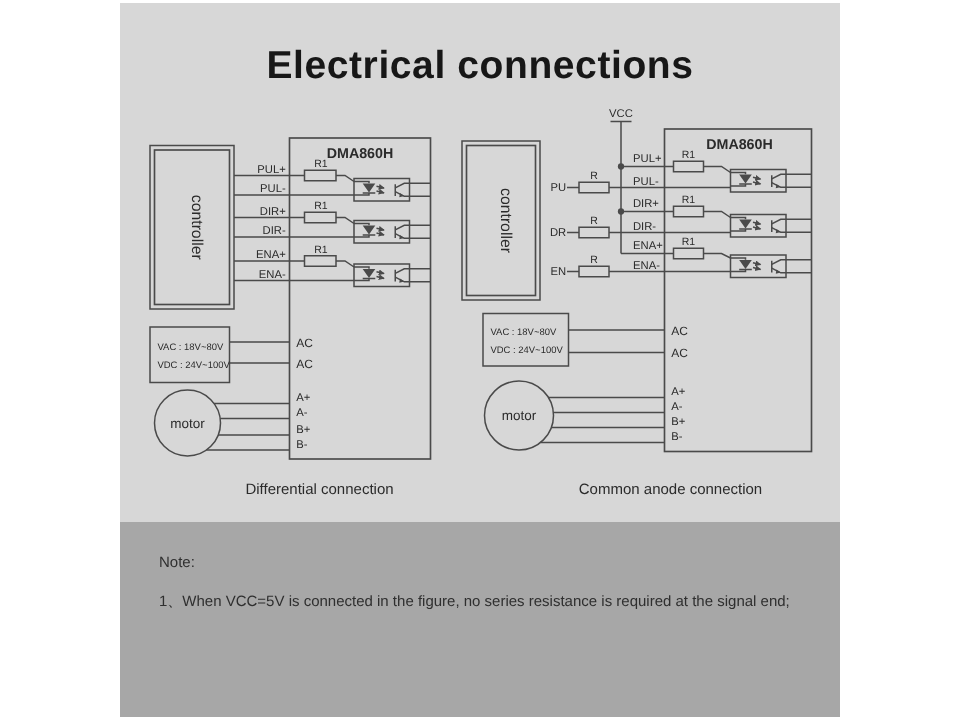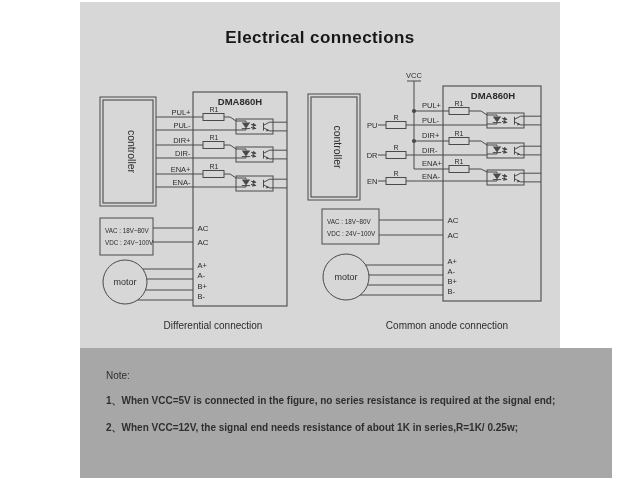--- a/index.html
+++ b/index.html
@@ -4,45 +4,45 @@
 <style>
   :root{
     --panel-bg:#d7d7d7; --note-bg:#a7a7a7; --line:#4a4a4a;
     --text:#2b2b2b; --title-text:#171717; --page-bg:#ffffff;
   }
   *{margin:0;padding:0;box-sizing:border-box}
   html,body{width:640px;height:480px;background:var(--page-bg);overflow:hidden;
     font-family:"Liberation Sans",sans-serif;}
   .stage{position:relative;width:640px;height:480px;background:var(--page-bg);}
   .panel{position:absolute;left:80px;top:2px;width:480px;height:346px;background:var(--panel-bg);}
-  .note{position:absolute;left:80px;top:348px;width:532px;height:130px;background:var(--note-bg);
+  .note{position:absolute;left:80px;top:348px;width:480px;height:130px;background:var(--note-bg);
     overflow:hidden;color:#2f2f2f;}
   .title{position:absolute;left:0;top:26px;width:480px;text-align:center;
-    font-size:17px;font-weight:bold;letter-spacing:.4px;color:var(--title-text);}
+    font-size:26px;font-weight:bold;letter-spacing:.4px;color:var(--title-text);}
   svg.diagrams{position:absolute;left:0;top:0;width:480px;height:346px;}
   
   .bx{fill:none;stroke:var(--line);stroke-width:1.1}
   .bx2{fill:none;stroke:var(--line);stroke-width:1}
   .w{fill:none;stroke:var(--line);stroke-width:1}
   .dot{fill:var(--line);stroke:none}
   .led{fill:var(--line);stroke:none}
   text{font-family:"Liberation Sans",sans-serif;fill:var(--text);stroke:none}
   .t63{font-size:6.3px}
   .t7{font-size:7px}
   .t75{font-size:7.5px}
   .t8{font-size:8px}
   .t9{font-size:9px}
   .t10{font-size:10px}
   .t105{font-size:10.5px}
   .tb{font-weight:bold;font-size:9.5px}
   .mid{text-anchor:middle}.end{text-anchor:end}
   
   .note p{margin-left:26px;white-space:nowrap;font-size:10px;}
   .note .nh{margin-top:22px;}
-  .note .ni{margin-top:13px;font-weight:bold;}
+  .note .ni{margin-top:13px;}
 </style>
 </head>
 <body>
 
 <div class="stage">
   <div class="panel">
     <div class="title">Electrical connections</div>
 
     <svg class="diagrams" viewBox="0 0 480 346">
       <defs>
@@ -209,15 +209,14 @@
         <text class="t75" x="367.5" y="291.5">B-</text>
 
         <text class="t10 mid" x="367" y="327">Common anode connection</text>
       </g>
     </svg>
   </div>
 
   <div class="note">
     <p class="nh">Note:</p>
     <p class="ni">1、When VCC=5V is connected in the figure, no series resistance is required at the signal end;</p>
-    <p class="ni">2、When VCC=12V, the signal end needs resistance of about 1K in series,R=1K/ 0.25w;</p>
   </div>
 </div>
 
 </body></html>

